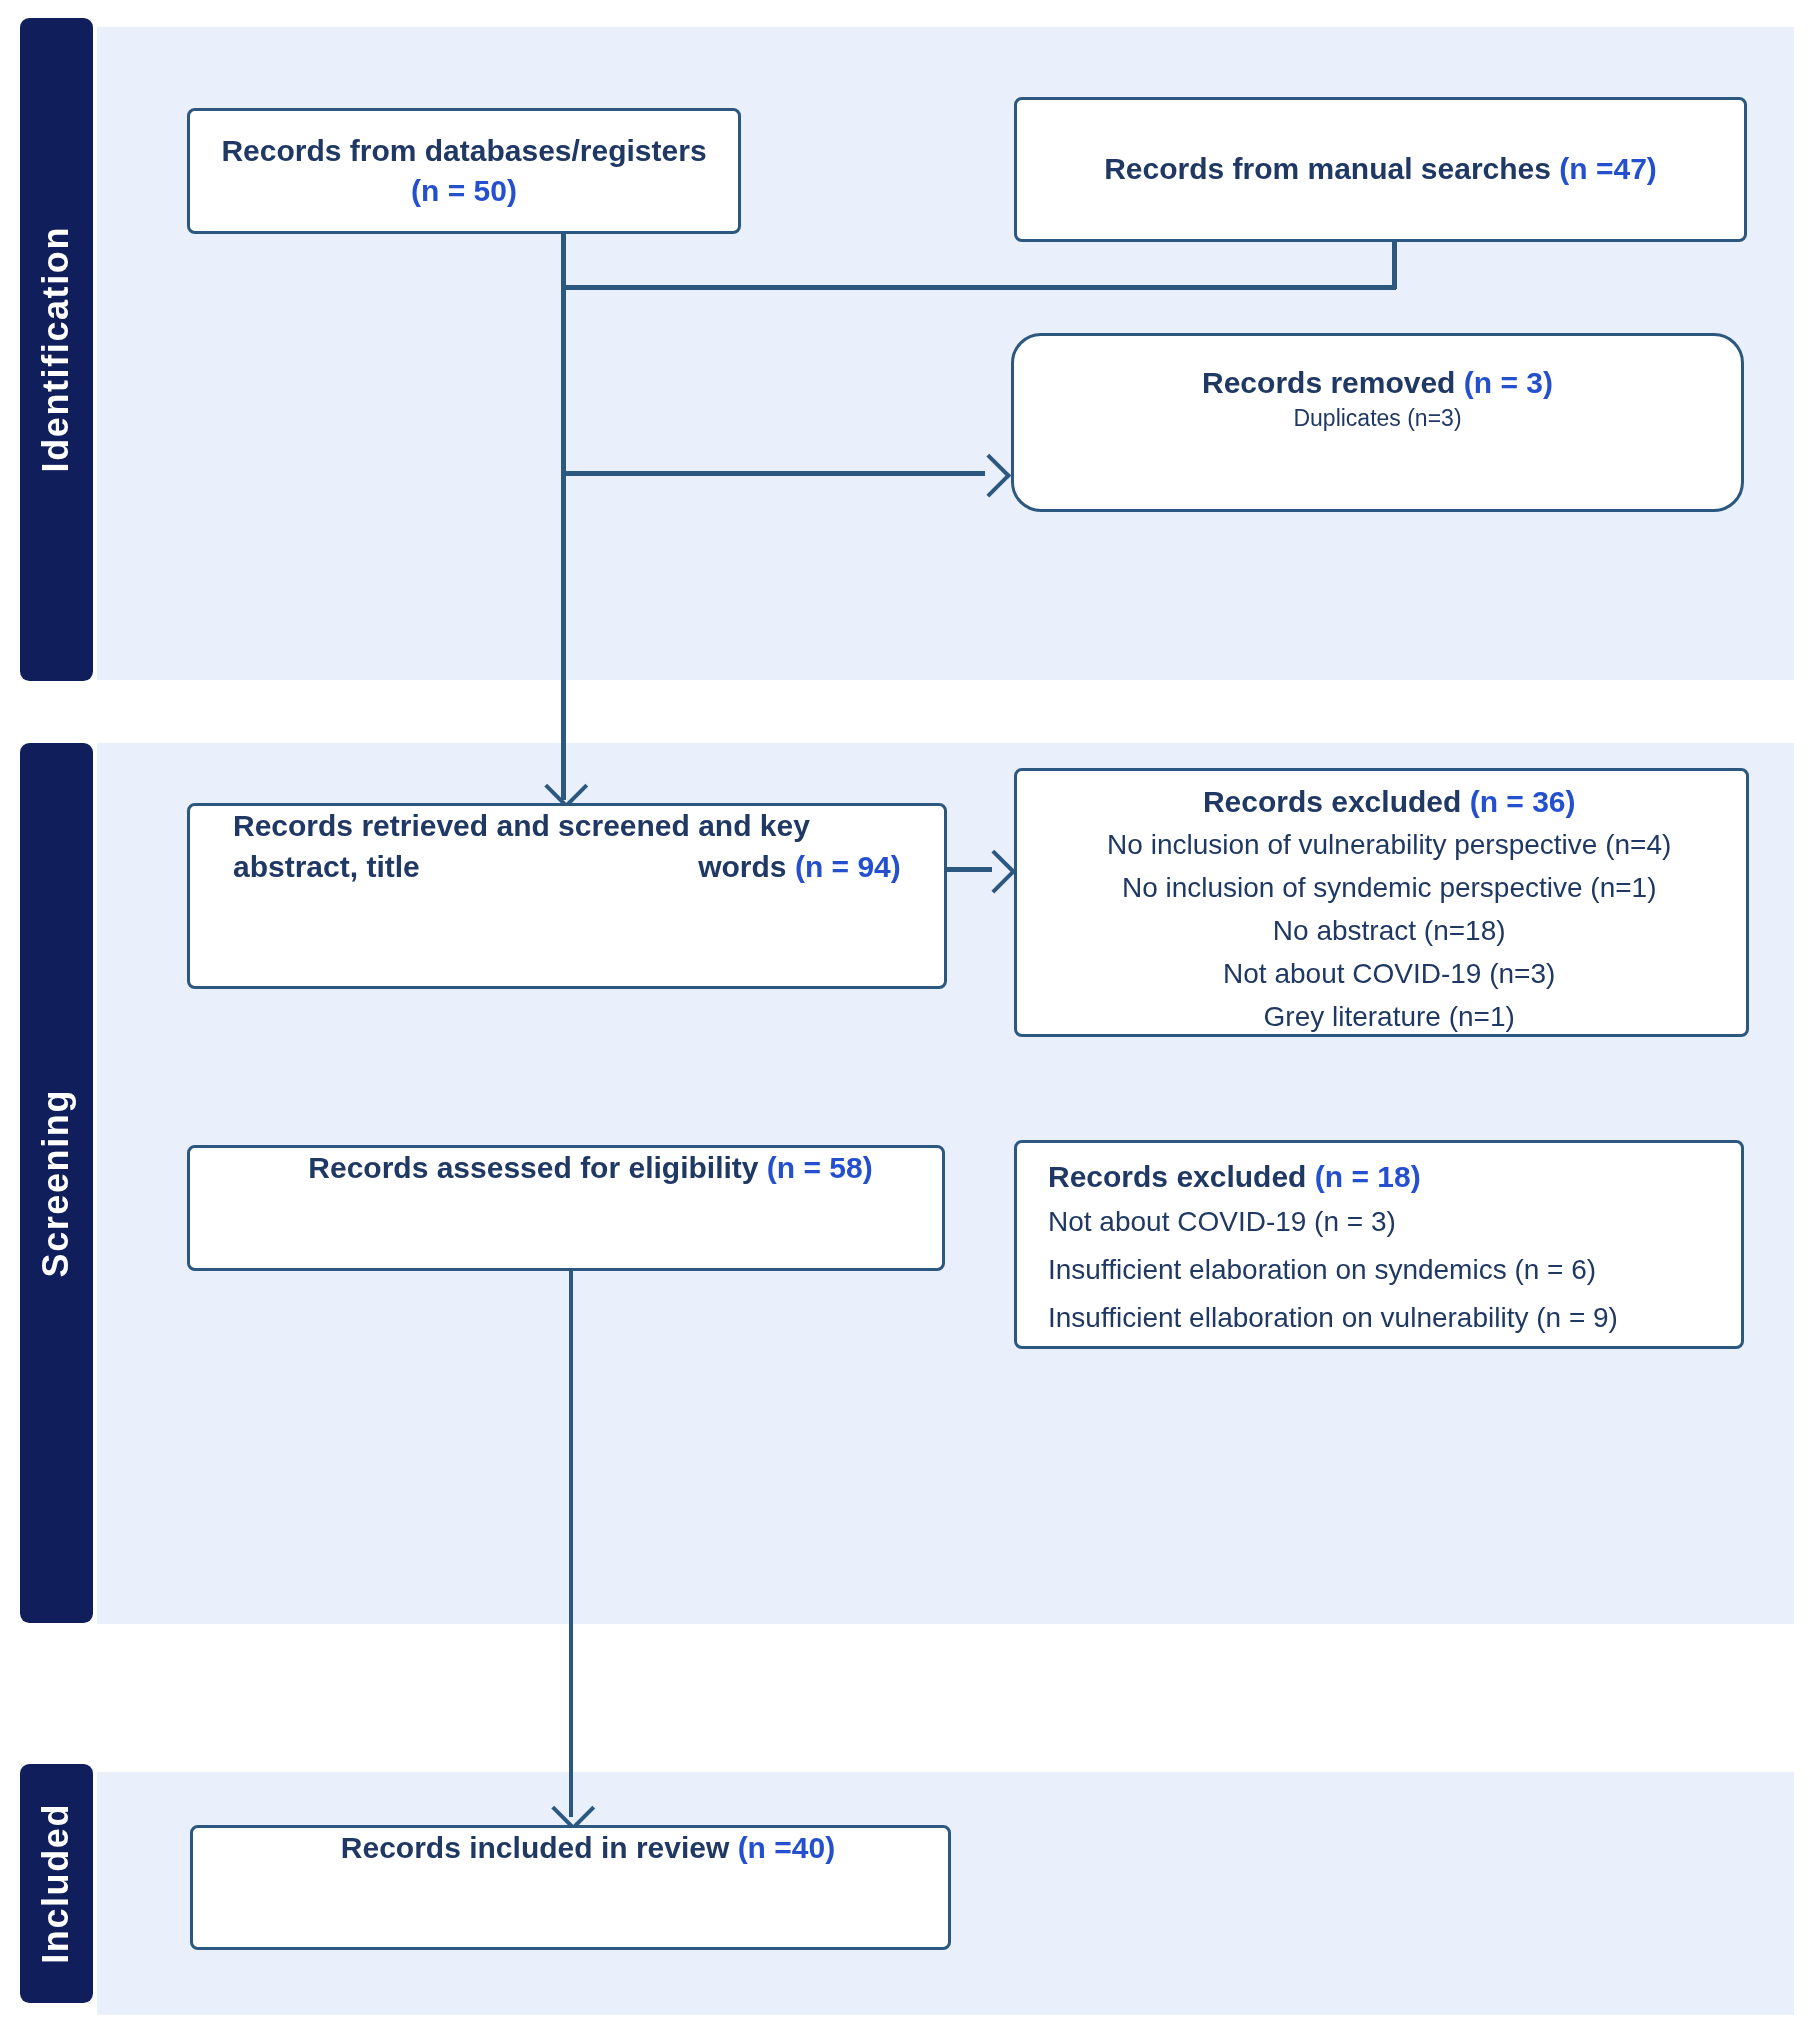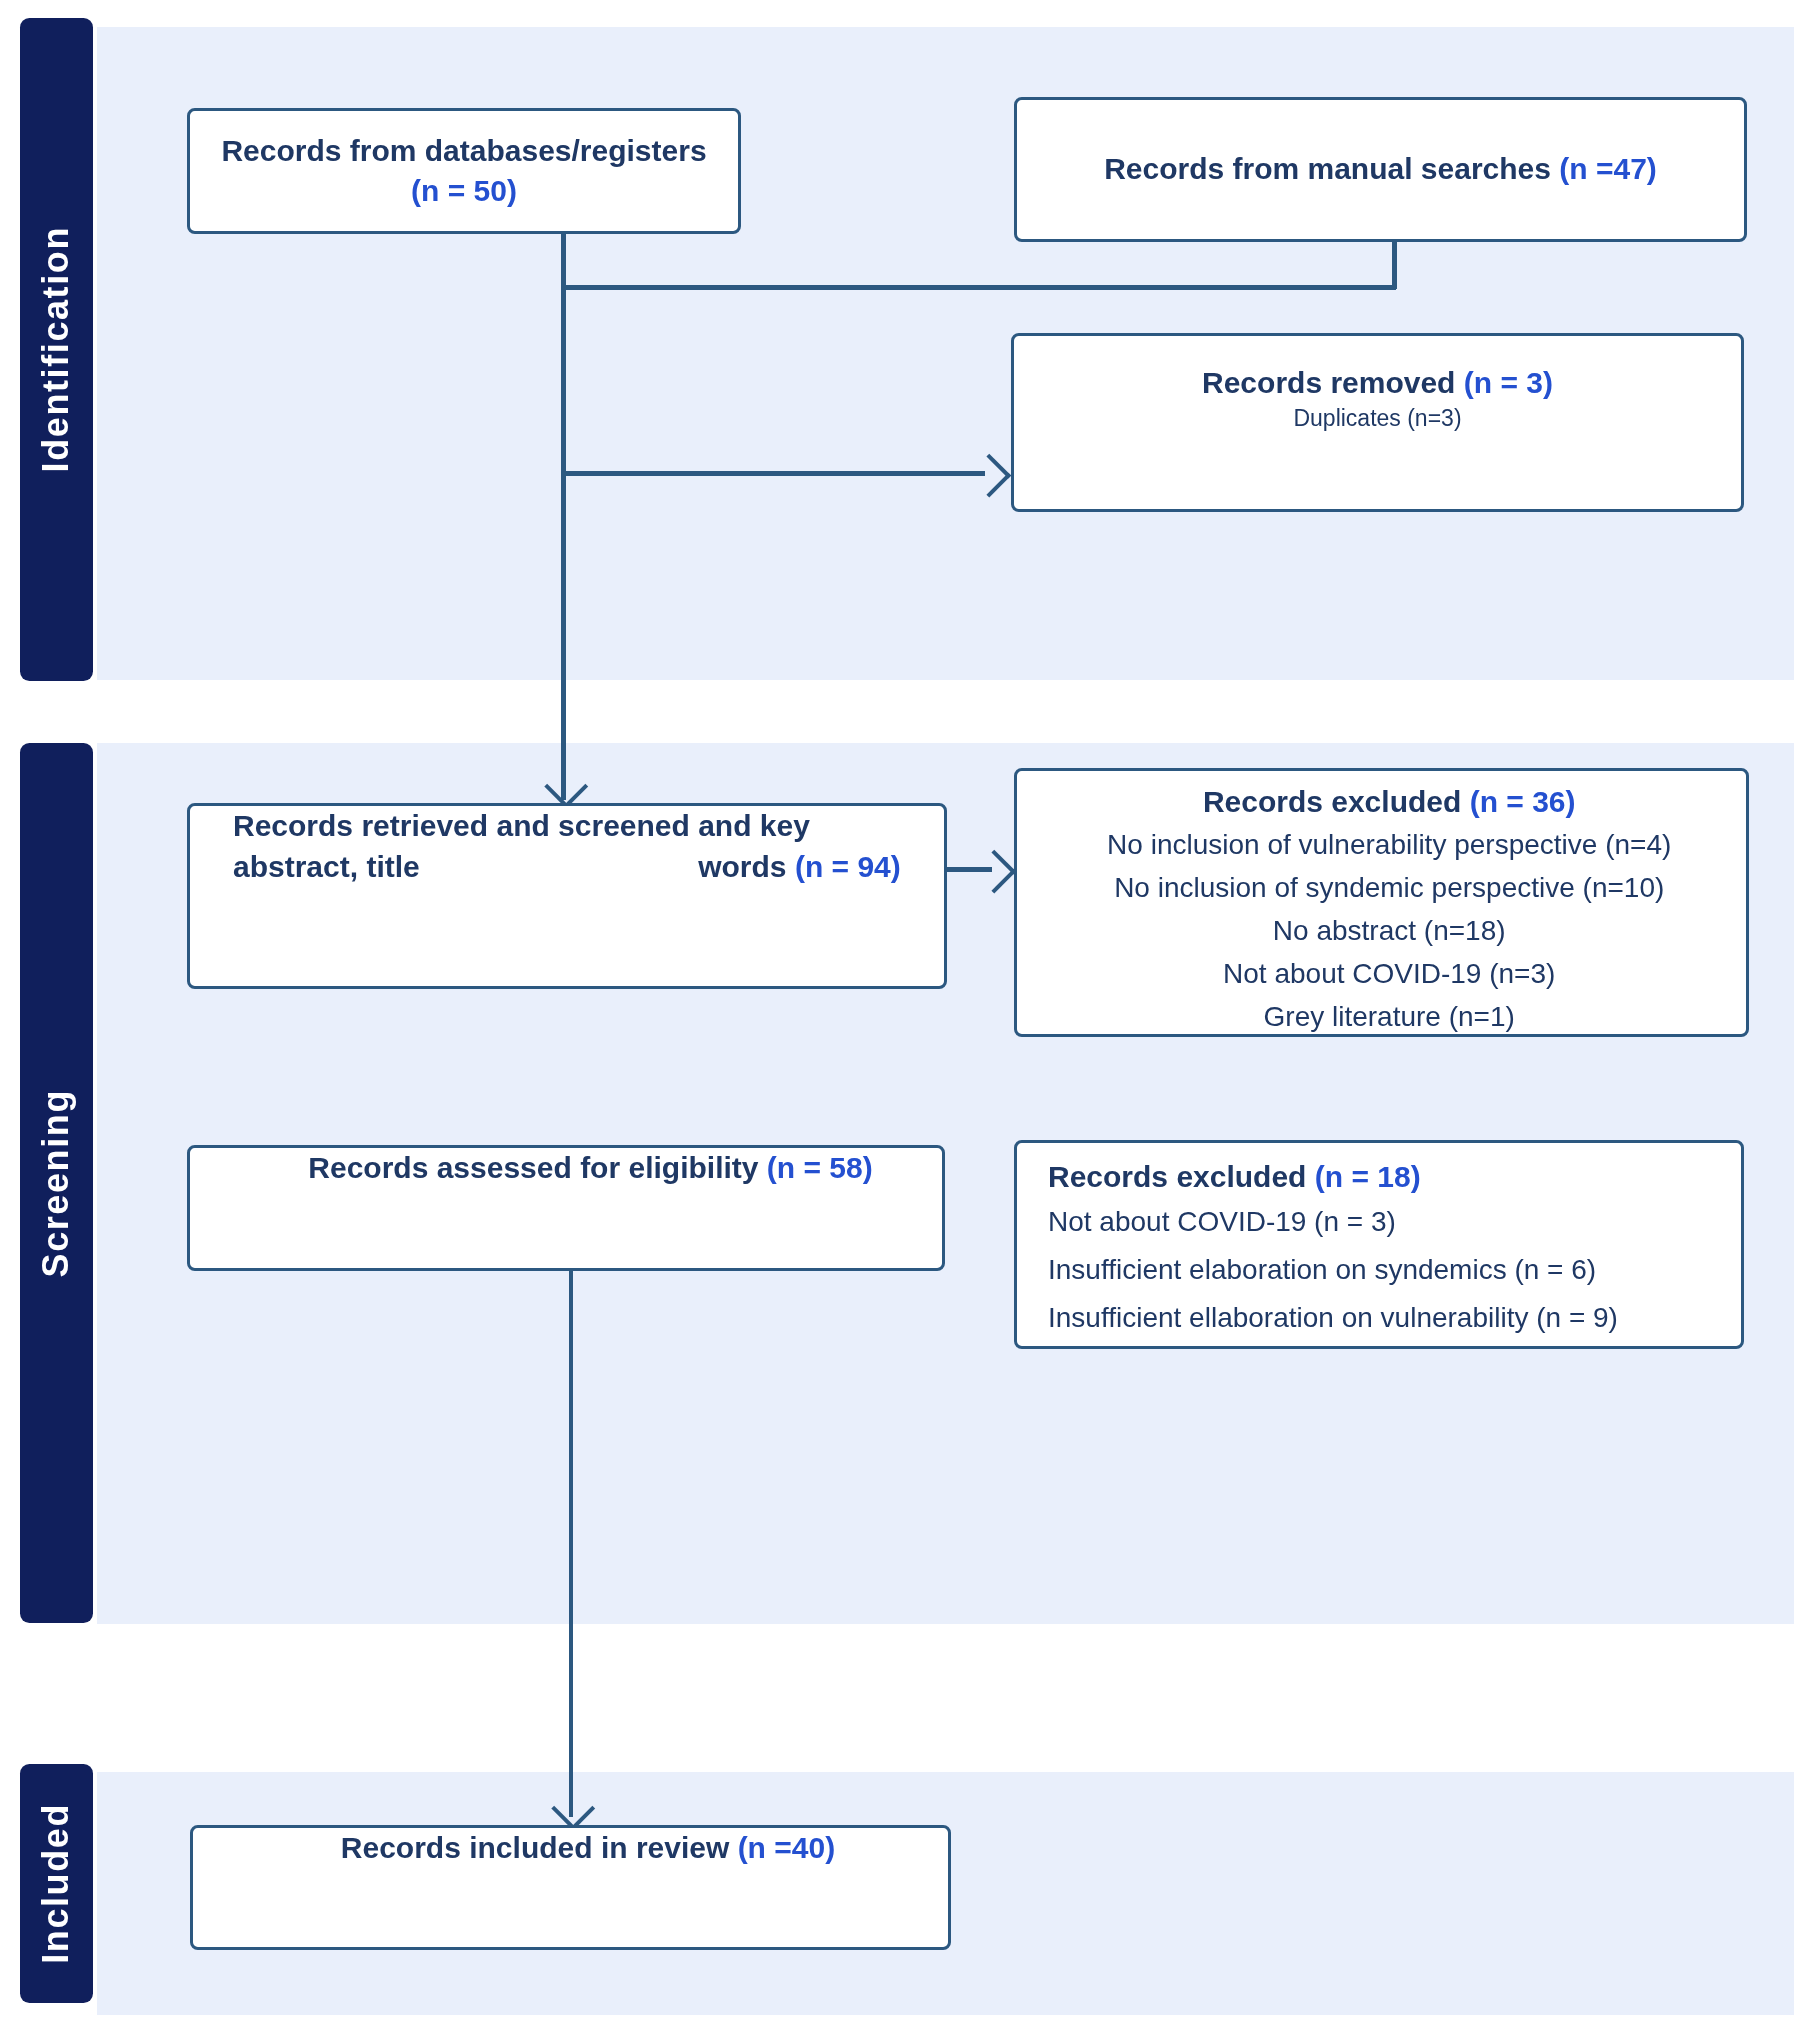--- a/index.html
+++ b/index.html
@@ -25,21 +25,21 @@
   .fbox{position:absolute;background:#ffffff;border:3.9px solid #2c5880;border-radius:7.8px;
         box-sizing:border-box;color:#1f3864;font-size:30px;font-weight:700;line-height:1.35;}
   .center{display:flex;flex-direction:column;align-items:center;justify-content:center;text-align:center;}
   .vcenter{display:flex;flex-direction:row;justify-content:center;}
   .n{color:#2450d0;font-weight:700;}
   .sub{font-weight:400;font-size:23px;}
   .item{font-weight:400;font-size:28px;}
 
   .box-databases{left:187px;top:108px;width:554px;height:126px;}
   .box-manual{left:1014px;top:97px;width:733px;height:145px;}
-  .box-removed{left:1011px;top:333px;width:733px;height:179px;justify-content:flex-start;padding-top:26.5px;}
+  .box-removed{left:1011px;top:333px;width:733px;height:179px;justify-content:flex-start;padding-top:26.5px;border-radius:30px;}
   .box-screened{left:187px;top:803px;width:760px;height:186px;padding-left:43px;padding-right:15.6px;}
   .box-excluded1{left:1014px;top:768px;width:735px;height:269px;padding:11px 15.6px 0 31px;text-align:center;}
   .box-excluded1 .item{line-height:43px;}
   .box-eligibility{left:187px;top:1145px;width:758px;height:126px;padding-left:49px;}
   .box-excluded2{left:1014px;top:1140px;width:730px;height:209px;padding:14px 15.6px 0 31px;}
   .box-excluded2 .item{line-height:48px;}
   .box-included{left:190px;top:1825px;width:761px;height:125px;padding-left:35px;}
 
   
   .line{position:absolute;background:#2c5880;}
@@ -104,21 +104,21 @@
   </div>
 
   <div class="fbox vcenter box-screened">
     <span>Records retrieved and screened abstract, title</span>
     <span><span>and key words</span>&nbsp;<span class="n">(n = 94)</span></span>
   </div>
 
   <div class="fbox box-excluded1">
     <div><span>Records excluded</span>&nbsp;<span class="n">(n = 36)</span></div>
     <div class="item">No inclusion of vulnerability perspective (n=4)</div>
-    <div class="item">No inclusion of syndemic perspective (n=10)</div>
+    <div class="item">No inclusion of syndemic perspective (n=1)</div>
     <div class="item">No abstract (n=18)</div>
     <div class="item">Not about COVID-19 (n=3)</div>
     <div class="item">Grey literature  (n=1)</div>
   </div>
 
   <div class="fbox vcenter box-eligibility">
     <span><span>Records assessed for eligibility</span>&nbsp;<span class="n">(n = 58)</span></span>
   </div>
 
   <div class="fbox box-excluded2">

